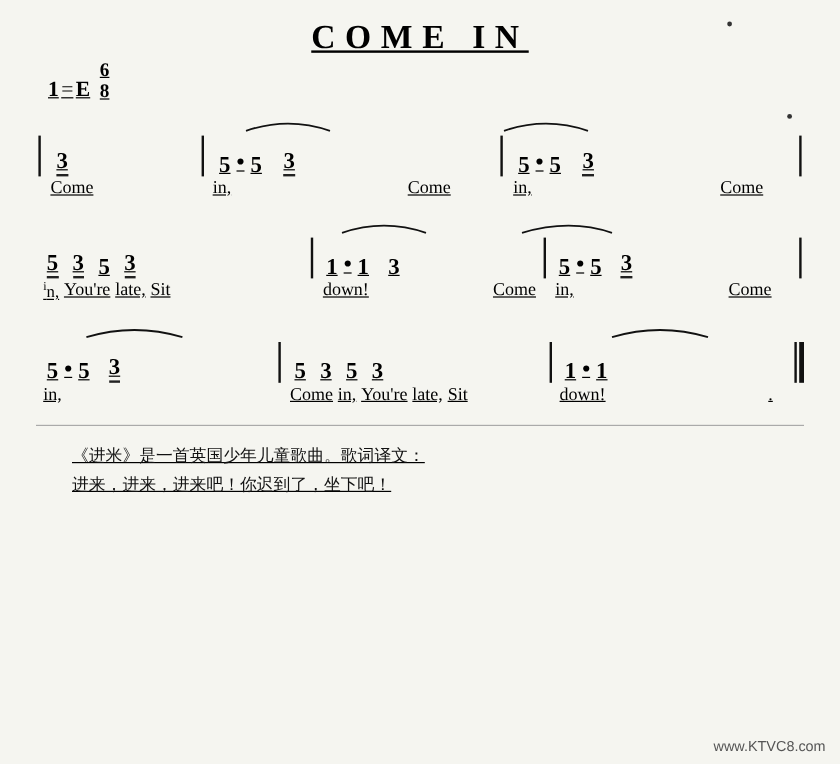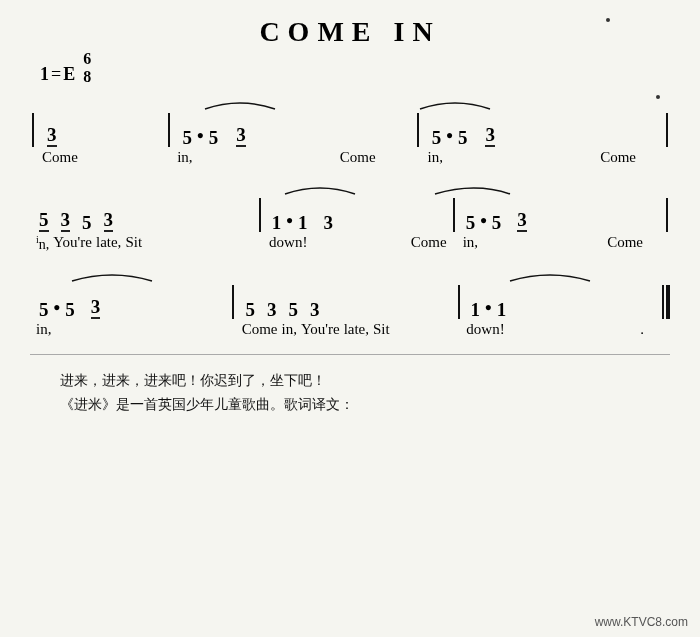--- a/index.html
+++ b/index.html
@@ -10,20 +10,21 @@
       min-height: 637px;
       position: relative;
       overflow: hidden;
     }
     .page {
       width: 700px;
       min-height: 637px;
       background: #f5f5f0;
       padding: 10px 30px 10px 30px;
       position: relative;
+      text-decoration: underline;
     }
     .title {
       text-align: center;
       font-size: 28px;
       font-weight: bold;
       letter-spacing: 8px;
       margin-top: 6px;
       margin-bottom: 2px;
     }
     .subtitle {
@@ -434,19 +435,19 @@
         <span>.</span>
         <span style="width:10px"></span>
       </div>
       <div style="width:8px;"></div>
     </div>
   </div>
 
   <div style="border-top:1px solid #aaa; margin-top:16px; margin-bottom:6px;"></div>
 
   <div class="footer-text">
+    <div>《进米》是一首英国少年儿童歌曲。歌词译文：</div>
     <div>进来，进来，进来吧！你迟到了，坐下吧！</div>
-    <div>《进米》是一首英国少年儿童歌曲。歌词译文：</div>
   </div>
 
   <div class="watermark">www.KTVC8.com</div>
 
 </div>
 
 </body></html>

